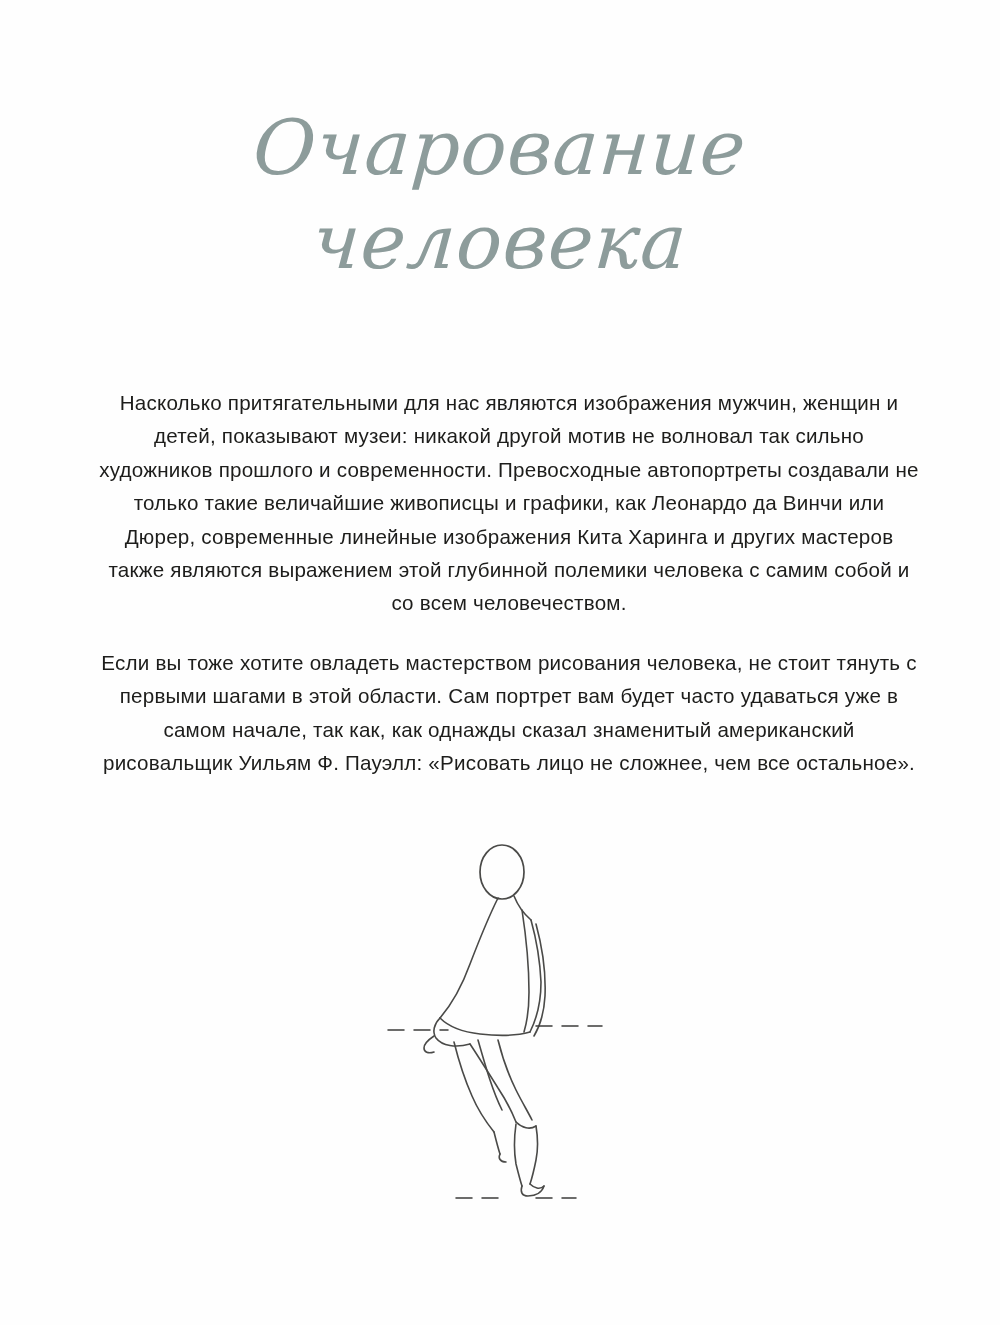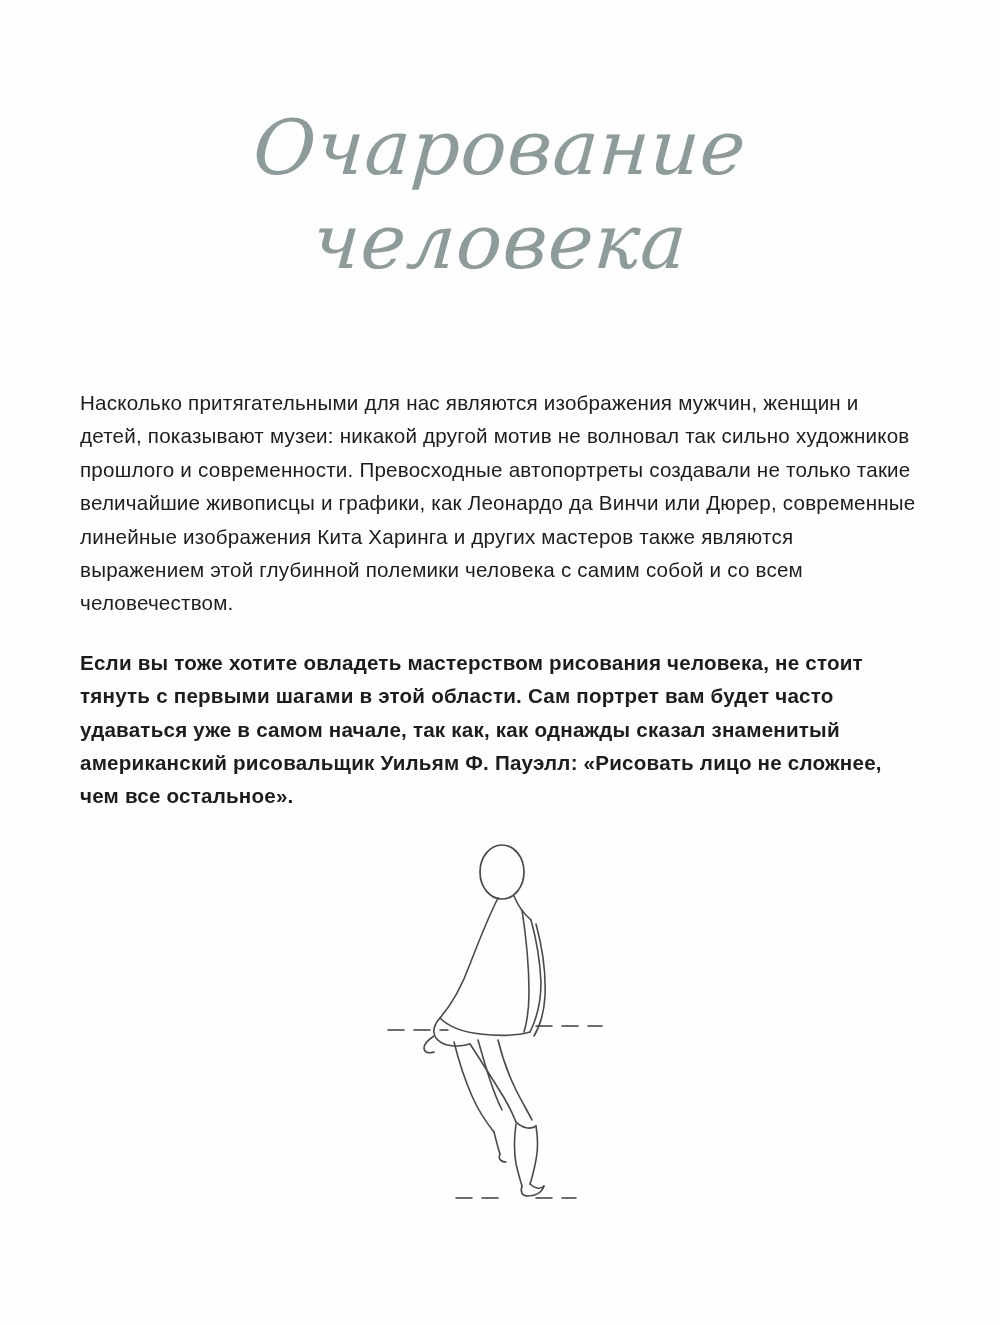--- a/index.html
+++ b/index.html
@@ -50,25 +50,25 @@
   .body-text {
     position: absolute;
     left: 80px;
     width: 842px;
     top: 386px;
   }
   .para {
     font-size: 20.6px;
     line-height: 33.4px;
     color: #1d1d1b;
-    margin: 0 0 26px 0;
-    text-align: left;
+    margin: 0 0 26px 16px;
+    text-align: center;
     letter-spacing: 0.01em;
   }
-  .para:last-child { margin-bottom: 0; font-weight: bold; }
+  .para:last-child { margin-bottom: 0; }
 
   
   .illustration {
     position: absolute;
     left: 330px;
     top: 840px;
     width: 360px;
     height: 400px;
   }
   .illustration svg {

